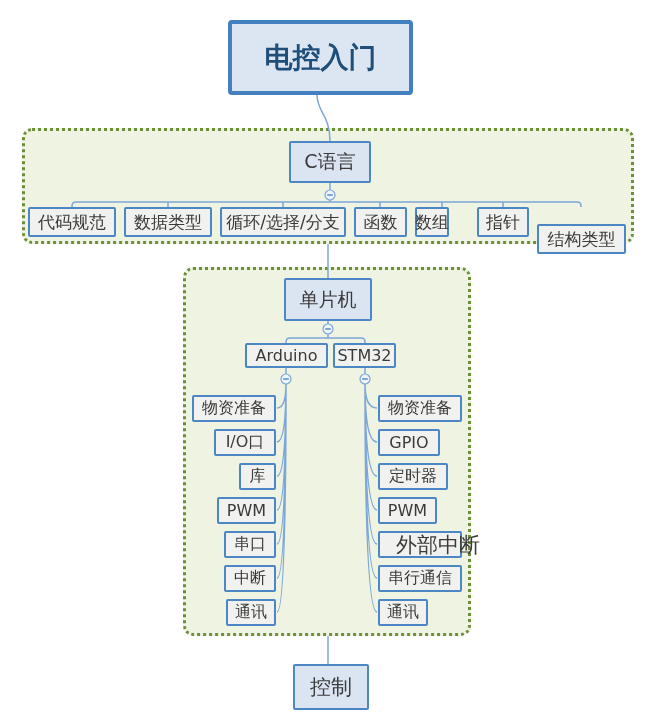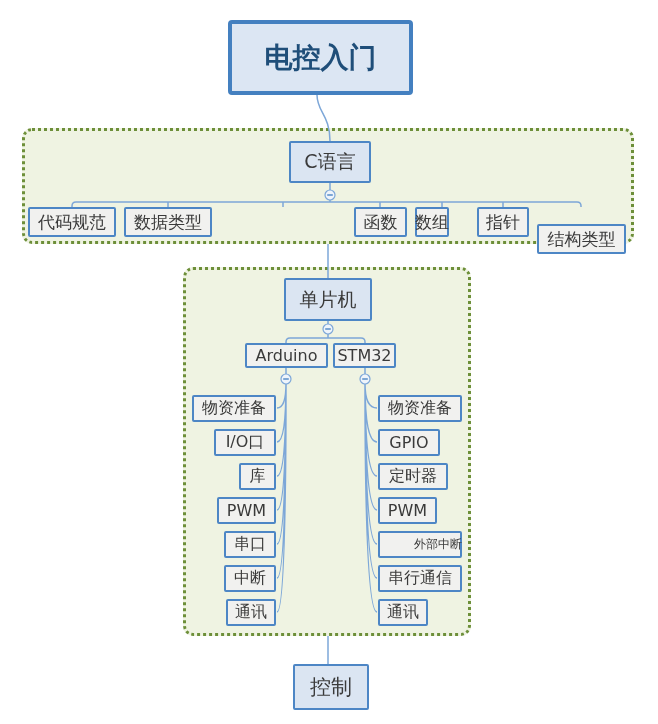--- a/index.html
+++ b/index.html
@@ -93,20 +93,23 @@
     </div>
     <div class="node parent" style="left: 289px; top: 141px; width: 82px; height: 42px; font-size: 19px;">
       <span class="node-label">C语言</span>
     </div>
     <div class="node child" style="left: 28px; top: 207px; width: 88px; height: 30px; font-size: 17px;">
       <span class="node-label">代码规范</span>
     </div>
     <div class="node child" style="left: 124px; top: 207px; width: 88px; height: 30px; font-size: 17px;">
       <span class="node-label">数据类型</span>
     </div>
+    <div class="node child" style="left: 220px; top: 207px; width: 126px; height: 30px; font-size: 17px;">
+      <span class="node-label">循环/选择/分支</span>
+    </div>
     <div class="node child" style="left: 354px; top: 207px; width: 53px; height: 30px; font-size: 17px;">
       <span class="node-label">函数</span>
     </div>
     <div class="node child" style="left: 415px; top: 207px; width: 34px; height: 30px; font-size: 17px;">
       <span class="node-label">数组</span>
     </div>
     <div class="node child" style="left: 477px; top: 207px; width: 52px; height: 30px; font-size: 17px;">
       <span class="node-label">指针</span>
     </div>
     <div class="node child" style="left: 537px; top: 207px; width: 89px; height: 30px; font-size: 17px; margin-top: 17px;">
@@ -147,21 +150,21 @@
     </div>
     <div class="node child" style="left: 378px; top: 429px; width: 62px; height: 27px; font-size: 16px;">
       <span class="node-label">GPIO</span>
     </div>
     <div class="node child" style="left: 378px; top: 463px; width: 70px; height: 27px; font-size: 16px;">
       <span class="node-label">定时器</span>
     </div>
     <div class="node child" style="left: 378px; top: 497px; width: 59px; height: 27px; font-size: 16px;">
       <span class="node-label">PWM</span>
     </div>
-    <div class="node child" style="left: 378px; top: 531px; width: 84px; height: 27px; font-size: 12px; padding-left: 36px;">
+    <div class="node child" style="left: 378px; top: 531px; width: 84px; height: 27px; font-size: 21px; padding-left: 36px;">
       <span class="node-label">外部中断</span>
     </div>
     <div class="node child" style="left: 378px; top: 565px; width: 84px; height: 27px; font-size: 16px;">
       <span class="node-label">串行通信</span>
     </div>
     <div class="node child" style="left: 378px; top: 599px; width: 50px; height: 27px; font-size: 16px;">
       <span class="node-label">通讯</span>
     </div>
     <div class="node parent" style="left: 293px; top: 664px; width: 76px; height: 46px; font-size: 21px;">
       <span class="node-label">控制</span>

